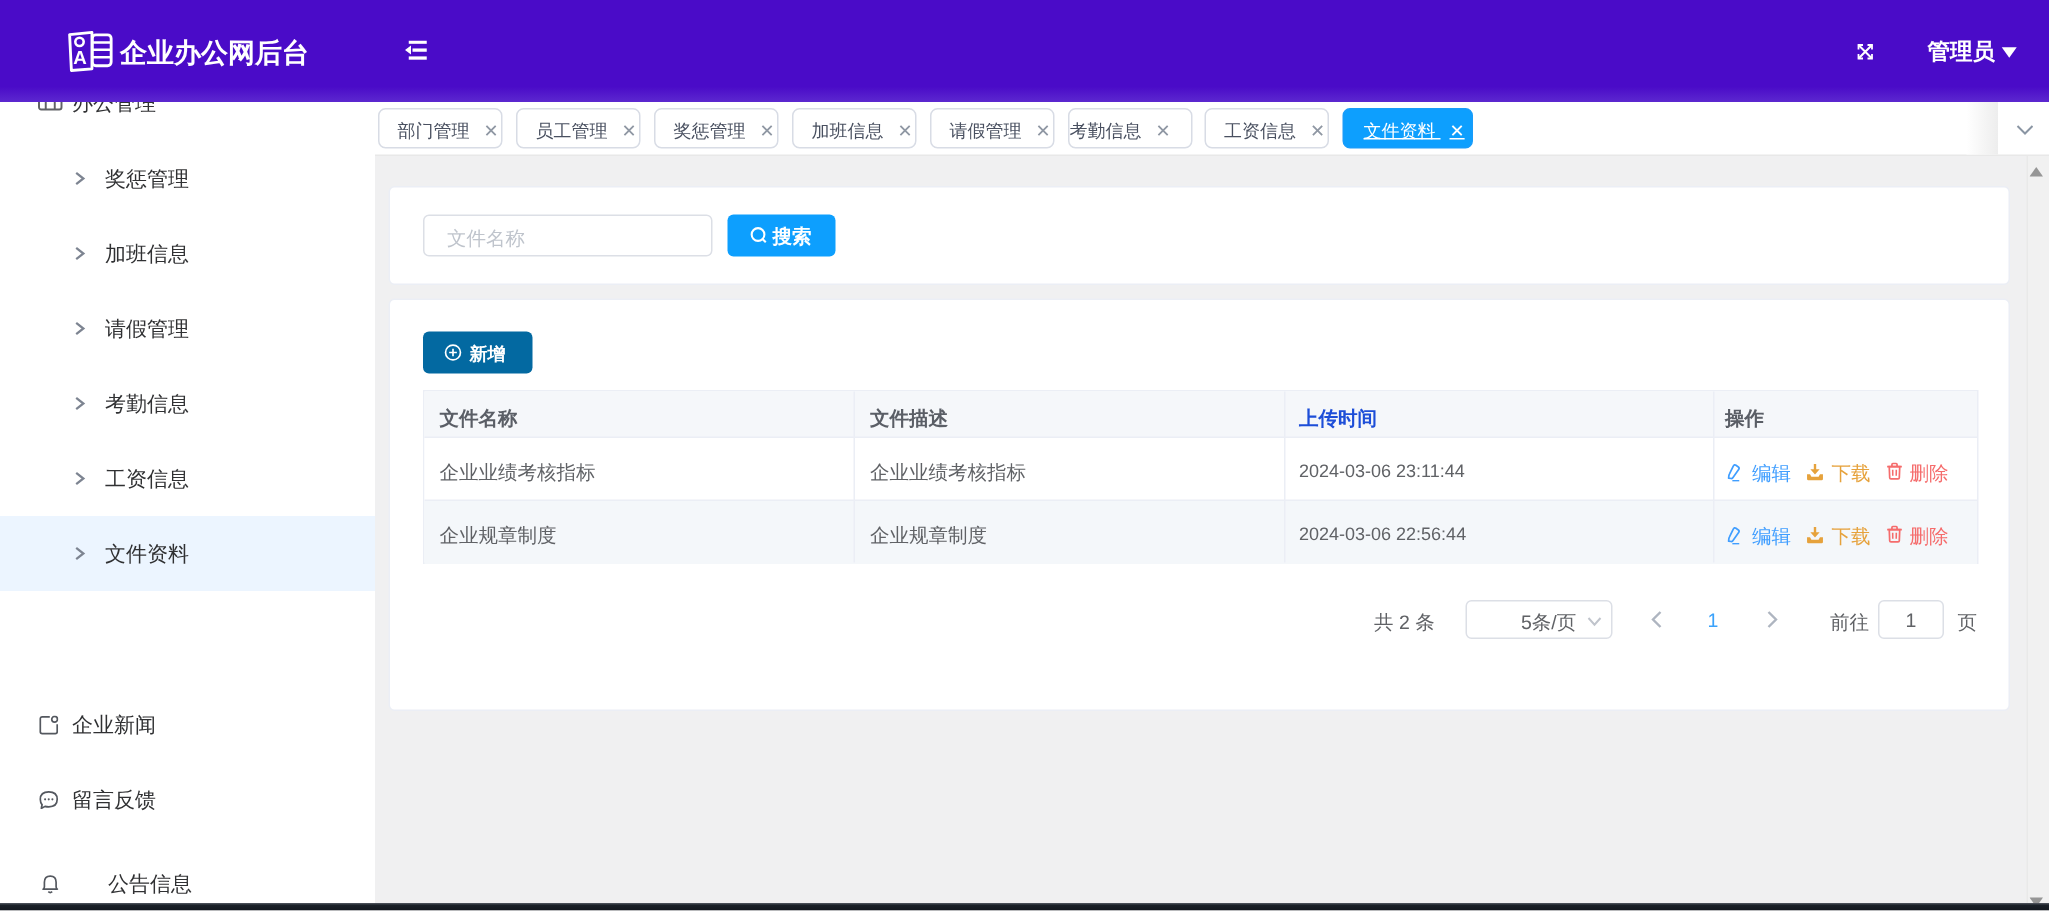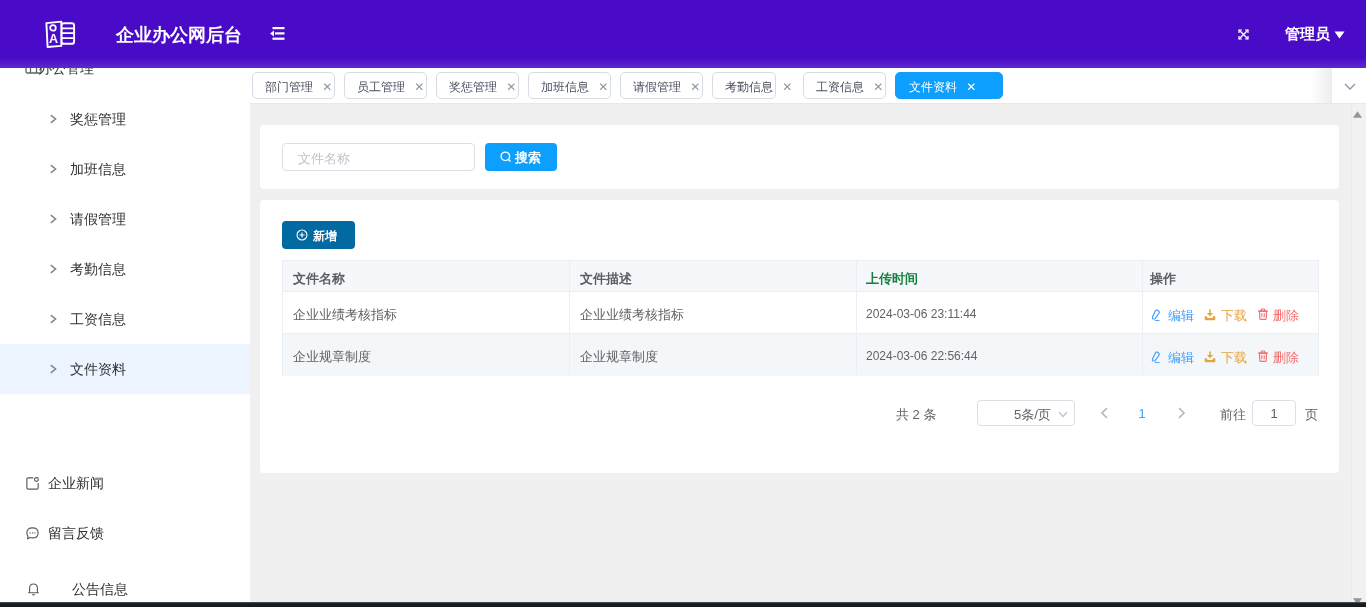--- a/index.html
+++ b/index.html
@@ -25,21 +25,21 @@
 </head>
 <body>
 
 <div id="sidebar">
 
   <svg class="abs" style="left:25px;top:-10px;" width="17" height="16" viewBox="0 0 17 16" fill="none" stroke="#606266" stroke-width="1.3">
     <rect x="1" y="3.5" width="15" height="11.5" rx="1.5"></rect>
     <path d="M5.5 3.5 L5.5 1.5 Q5.5 0.7 6.3 0.7 L10.7 0.7 Q11.5 0.7 11.5 1.5 L11.5 3.5"></path>
     <path d="M5.5 3.5 L5.5 15 M11.5 3.5 L11.5 15"></path>
   </svg>
-  <div class="menu-item" style="top:-8px;left:38px;width:120px;">办公管理</div>
+  <div class="menu-item" style="top:-8px;left:48px;width:120px;">办公管理</div>
 
   <div class="menu-item sub" style="top:26px;height:50px;">
       <svg class="arrow-r" style="top:20px;" viewBox="0 0 10 10" fill="none" stroke="#7d8491" stroke-width="1.5">
         <path d="M2.8 1.2 L7.6 5 L2.8 8.8"></path>
       </svg>
       <span style="position:absolute;left:70px;top:17px;">奖惩管理</span>
     </div>
   <div class="menu-item sub" style="top:76px;height:50px;">
       <svg class="arrow-r" style="top:20px;" viewBox="0 0 10 10" fill="none" stroke="#7d8491" stroke-width="1.5">
         <path d="M2.8 1.2 L7.6 5 L2.8 8.8"></path>
@@ -97,21 +97,21 @@
 </div>
 
 <div id="header">
   <svg class="abs" style="left:44px;top:20px;" width="32" height="28" viewBox="0 0 32 28" fill="none" stroke="#fff" stroke-width="1.9">
     <rect x="17.5" y="3.2" width="12.6" height="20.6" rx="2.4"></rect>
     <path d="M18 8.3 L29.5 8.3 M18 13.2 L29.5 13.2 M18 18.1 L29.5 18.1" stroke-width="1.7"></path>
     <path d="M2.4 3.1 L17.3 1.6 L17.3 25.9 L3.6 27 Z" stroke-linejoin="round" fill="#4a0cc8"></path>
     <circle cx="9" cy="7.9" r="2.8" stroke-width="1.7"></circle>
     <text x="9.4" y="22.5" font-size="12.5" font-weight="bold" fill="#fff" stroke="none" text-anchor="middle" font-family="Liberation Sans">A</text>
   </svg>
-  <div class="abs" style="left:80px;top:23px;font-size:18px;font-weight:bold;color:#fff;margin-left:36px;">企业办公网后台</div>
+  <div class="abs" style="left:80px;top:23px;font-size:18px;font-weight:bold;color:#fff;">企业办公网后台</div>
   <svg class="abs" style="left:270px;top:27px;" width="15" height="13" viewBox="0 0 15 13" fill="#fff">
     <rect x="2.5" y="0" width="12" height="2.2"></rect>
     <rect x="5" y="5.3" width="9.5" height="2.2"></rect>
     <rect x="2.5" y="10.6" width="12" height="2.2"></rect>
     <path d="M0 6.4 L4 3.4 L4 9.4 Z"></path>
   </svg>
   <svg class="abs" style="left:1238px;top:29px;" width="11" height="11" viewBox="0 0 11 11" stroke="#fff" stroke-width="1.4" fill="none">
     <path d="M1 1 L10 10 M10 1 L1 10"></path>
     <path d="M1 4 L1 1 L4 1 M7 1 L10 1 L10 4 M10 7 L10 10 L7 10 M4 10 L1 10 L1 7" stroke-width="1.2"></path>
   </svg>
@@ -120,23 +120,23 @@
     <path d="M0.5 0.5 L10.5 0.5 L5.5 7.5 Z"></path>
   </svg>
 </div>
 
 <div id="tagbar">
   <div class="tag" style="left:2px;width:83px;padding-left:12px;">部门管理 <span class="x">✕</span></div>
   <div class="tag" style="left:94px;width:83px;padding-left:12px;">员工管理 <span class="x">✕</span></div>
   <div class="tag" style="left:186px;width:83px;padding-left:12px;">奖惩管理 <span class="x">✕</span></div>
   <div class="tag" style="left:278px;width:83px;padding-left:12px;">加班信息 <span class="x">✕</span></div>
   <div class="tag" style="left:370px;width:83px;padding-left:12px;">请假管理 <span class="x">✕</span></div>
-  <div class="tag" style="left:462px;width:64px;padding-left:12px;">考勤信息 <span class="x">✕</span></div>
+  <div class="tag" style="left:462px;width:83px;">考勤信息 <span class="x">✕</span></div>
   <div class="tag" style="left:553px;width:83px;padding-left:12px;">工资信息 <span class="x">✕</span></div>
-  <div class="tag active" style="left:645px;width:108px;padding-left:13px;">文件资料 <span class="x">✕</span></div>
+  <div class="tag active" style="left:645px;width:87px;padding-left:13px;text-decoration:underline;">文件资料 <span class="x">✕</span></div>
   <div class="abs" style="left:1061px;top:0;width:21px;height:35px;background:linear-gradient(to right,#ffffff,#ededed);"></div>
   <svg class="abs" style="left:1094px;top:15px;" width="12" height="7" viewBox="0 0 12 7" fill="none" stroke="#8a95a3" stroke-width="1.3">
       <path d="M1 1 L6 6 L11 1"></path>
     </svg>
 </div>
 
 <div id="main">
   <div class="card" id="card1" style="top:20px; height:66px;">
     <div class="abs" style="left:22px;top:18px;width:193px;height:28px;border:1px solid #dcdfe6;border-radius:4px;background:#fff;">
       <span style="position:absolute;left:15px;top:6px;font-size:13px;color:#bfc4cc;">文件名称</span>
@@ -160,21 +160,21 @@
 
     <div class="abs" id="tbl" style="left:22px;top:60px;width:1037px;height:116px;border:1px solid #ebeef5;">
       <div class="abs" style="left:0;top:0;width:1035px;height:31px;background:#f5f7fa;border-bottom:1px solid #ebeef5;"></div>
       <div class="abs" style="left:0;top:73px;width:1035px;height:42px;background:#f4f7fa;"></div>
       <div class="abs" style="left:0;top:31px;width:1035px;height:42px;background:#fff;border-bottom:1px solid #ebeef5;"></div>
       <div class="abs" style="left:286px;top:0;width:1px;height:114px;background:#ebeef5;"></div>
       <div class="abs" style="left:573px;top:0;width:1px;height:114px;background:#ebeef5;"></div>
       <div class="abs" style="left:859px;top:0;width:1px;height:114px;background:#ebeef5;"></div>
       <div class="cell" style="left:10px;top:9px;font-weight:bold;color:#5a5e66;">文件名称</div>
       <div class="cell" style="left:297px;top:9px;font-weight:bold;color:#5a5e66;">文件描述</div>
-      <div class="cell" style="left:583px;top:9px;font-weight:bold;color:#15803d;">上传时间</div>
+      <div class="cell" style="left:583px;top:9px;font-weight:bold;color:#1d4ed8;">上传时间</div>
       <div class="cell" style="left:867px;top:9px;font-weight:bold;color:#5a5e66;">操作</div>
       <div class="cell" style="left:10px;top:45px;">企业业绩考核指标</div>
       <div class="cell" style="left:297px;top:45px;">企业业绩考核指标</div>
       <div class="cell" style="left:583px;top:46px;font-size:12px;">2024-03-06 23:11:44</div>
       <div class="cell" style="left:10px;top:87px;">企业规章制度</div>
       <div class="cell" style="left:297px;top:87px;">企业规章制度</div>
       <div class="cell" style="left:583px;top:88px;font-size:12px;">2024-03-06 22:56:44</div>
 
       <div class="abs opsrow" style="left:866px;top:46px;width:171px;height:16px;">
         <svg class="abs" style="left:1px;top:2px;" width="12" height="12" viewBox="0 0 12 12" fill="none" stroke="#409eff" stroke-width="1.15">
@@ -207,21 +207,21 @@
         <span class="abs" style="left:72px;top:0;font-size:13px;color:#e6a23c;">下载</span>
         <svg class="abs" style="left:108px;top:1px;" width="12" height="12" viewBox="0 0 12 12" fill="none" stroke="#f56c6c" stroke-width="1.15">
             <path d="M1.1 3.1 L10.9 3.1 M4.3 2.9 L4.3 1.6 Q4.3 1 4.9 1 L7.1 1 Q7.7 1 7.7 1.6 L7.7 2.9"></path>
             <path d="M2.5 3.1 L9.5 3.1 L9.2 10.5 Q9.17 11.3 8.35 11.3 L3.65 11.3 Q2.83 11.3 2.8 10.5 Z"></path>
             <path d="M4.8 5.2 L4.85 9.2 M7.2 5.2 L7.15 9.2" stroke-width="1.05"></path>
           </svg>
         <span class="abs" style="left:124px;top:0;font-size:13px;color:#f56c6c;">删除</span>
       </div>
     </div>
 
-    <div class="cell" style="left:636px;top:206px;text-align:center;">共 2 条</div>
+    <div class="cell" style="left:656px;top:206px;text-align:center;">共 2 条</div>
     <div class="abs" style="left:717px;top:200px;width:98px;height:26px;border:1px solid #dcdfe6;border-radius:4px;background:#fff;">
       <span style="position:absolute;left:20px;top:5px;font-size:13px;color:#606266;margin-left:16px;">5条/页</span>
       <svg class="abs" style="left:80px;top:10px;" width="10" height="7" viewBox="0 0 10 7" fill="none" stroke="#c0c4cc" stroke-width="1.3">
           <path d="M1 1 L5 5.5 L9 1"></path>
         </svg>
     </div>
     <svg class="abs" style="left:840px;top:207px;" width="9" height="12" viewBox="0 0 9 12" fill="none" stroke="#aeb5c0" stroke-width="1.6">
         <path d="M7 1 L2 6 L7 11"></path>
       </svg>
     <div class="abs" style="left:876px;top:206px;font-size:13px;color:#3aa2fb;width:12px;text-align:center;">1</div>

